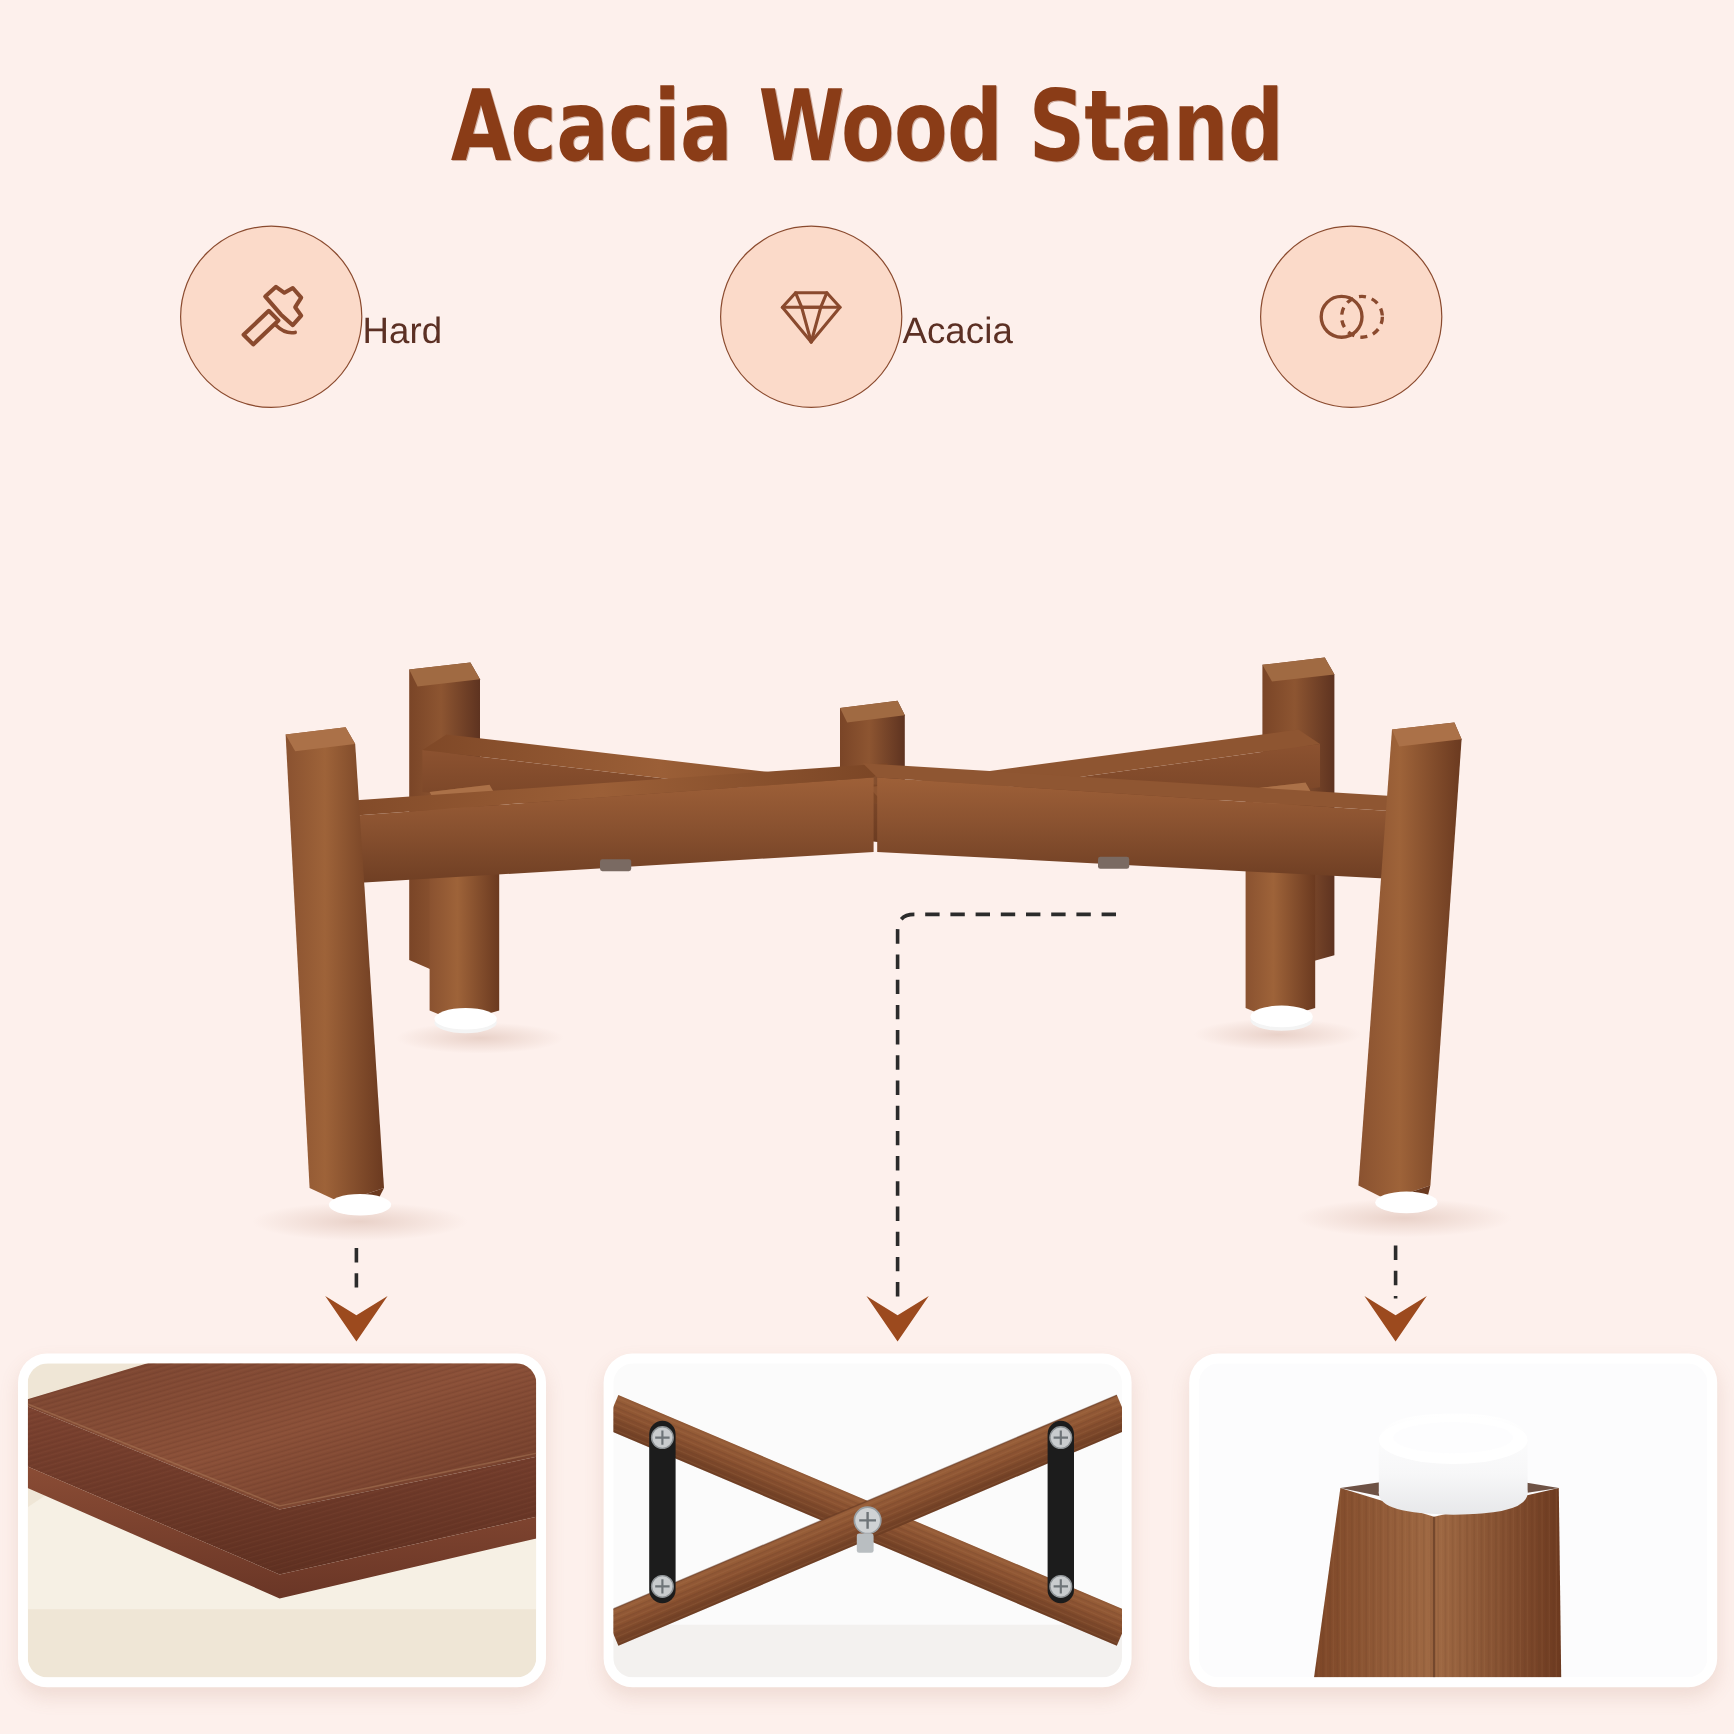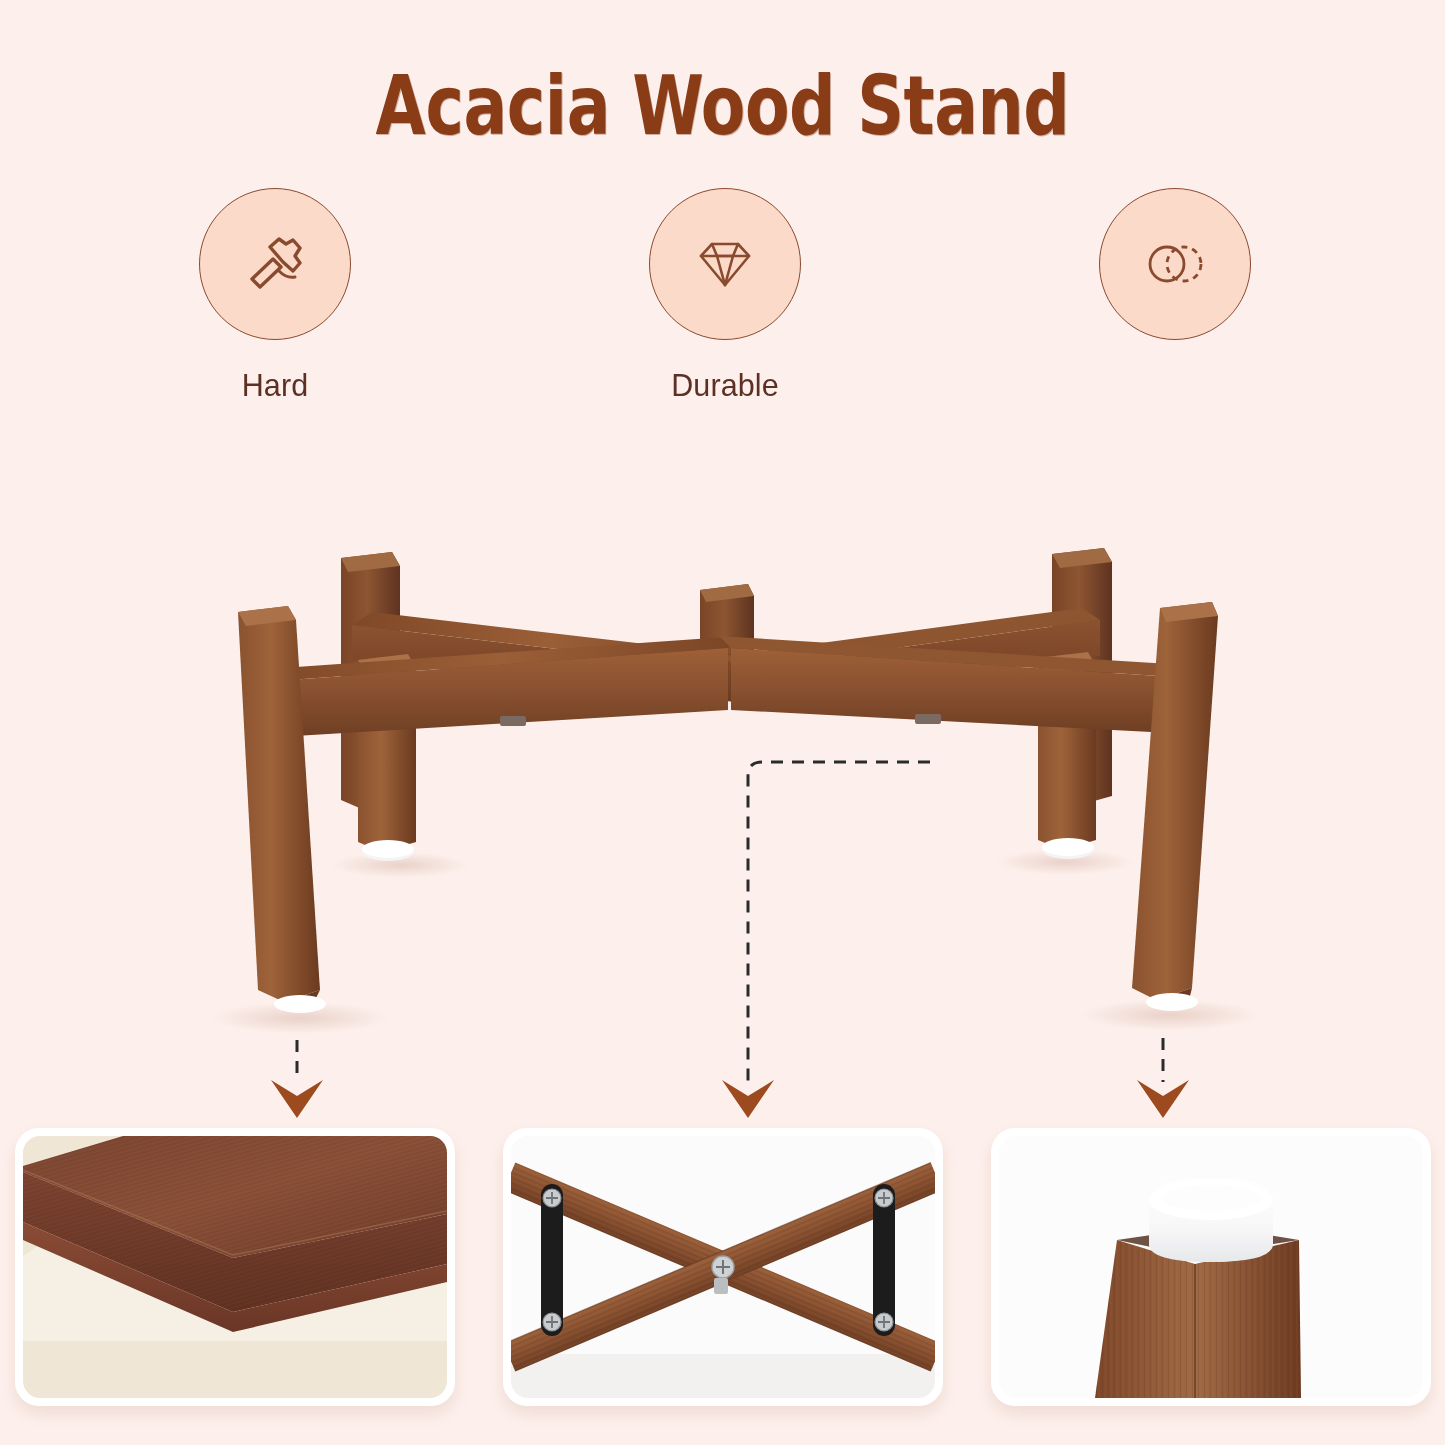--- a/index.html
+++ b/index.html
@@ -38,21 +38,21 @@
     top: 188px;
     left: 150px;
     width: 1150px;
     display: flex;
     justify-content: space-between;
     align-items: flex-start;
   }
   .feature {
     width: 250px;
     display: flex;
-    flex-direction: column;
+    flex-direction: row;
     align-items: center;
   }
   .feature-circle {
     width: 152px;
     height: 152px;
     border-radius: 50%;
     background: #fbdac9;
     border: 1.6px solid #8a4a2e;
     display: flex;
     align-items: center;
@@ -141,21 +141,21 @@
       <span>
         <svg width="74" height="74" viewBox="0 0 74 74" fill="none" stroke="#8a4a2e" stroke-width="2.6" stroke-linejoin="round" stroke-linecap="round">
           <path d="M13 29 L24 17 L50 17 L61 29 L37 58 Z"></path>
           <path d="M13 29 L61 29"></path>
           <path d="M24 17 L29 29 L37 58"></path>
           <path d="M50 17 L45 29 L37 58"></path>
           <path d="M29 29 L45 29"></path>
         </svg>
       </span>
     </div>
-    <div class="feature-label">Durable</div>
+    <div class="feature-label">Acacia</div>
   </div>
 
 
   <div class="feature">
     <div class="feature-circle">
       <span>
         <svg width="74" height="74" viewBox="0 0 74 74" fill="none" stroke="#8a4a2e" stroke-width="2.8">
           <circle cx="29" cy="37" r="17"></circle>
           <circle cx="46" cy="37" r="17" stroke-dasharray="6 5"></circle>
         </svg>

